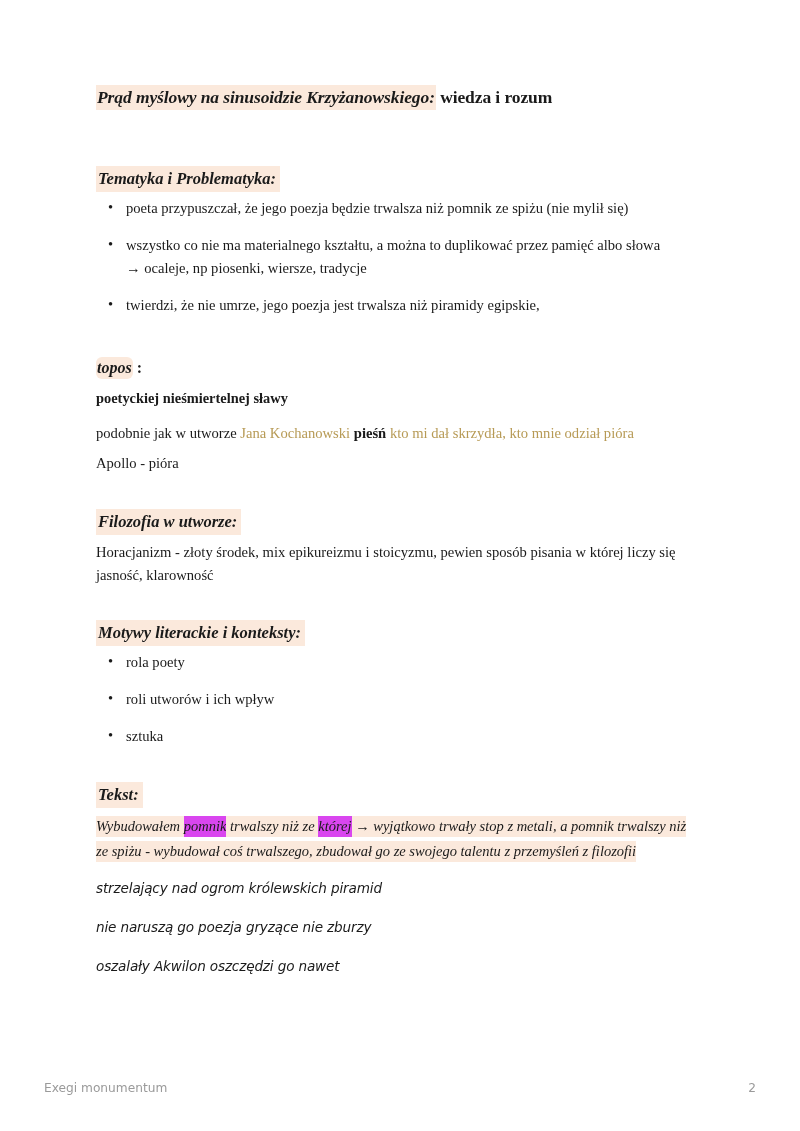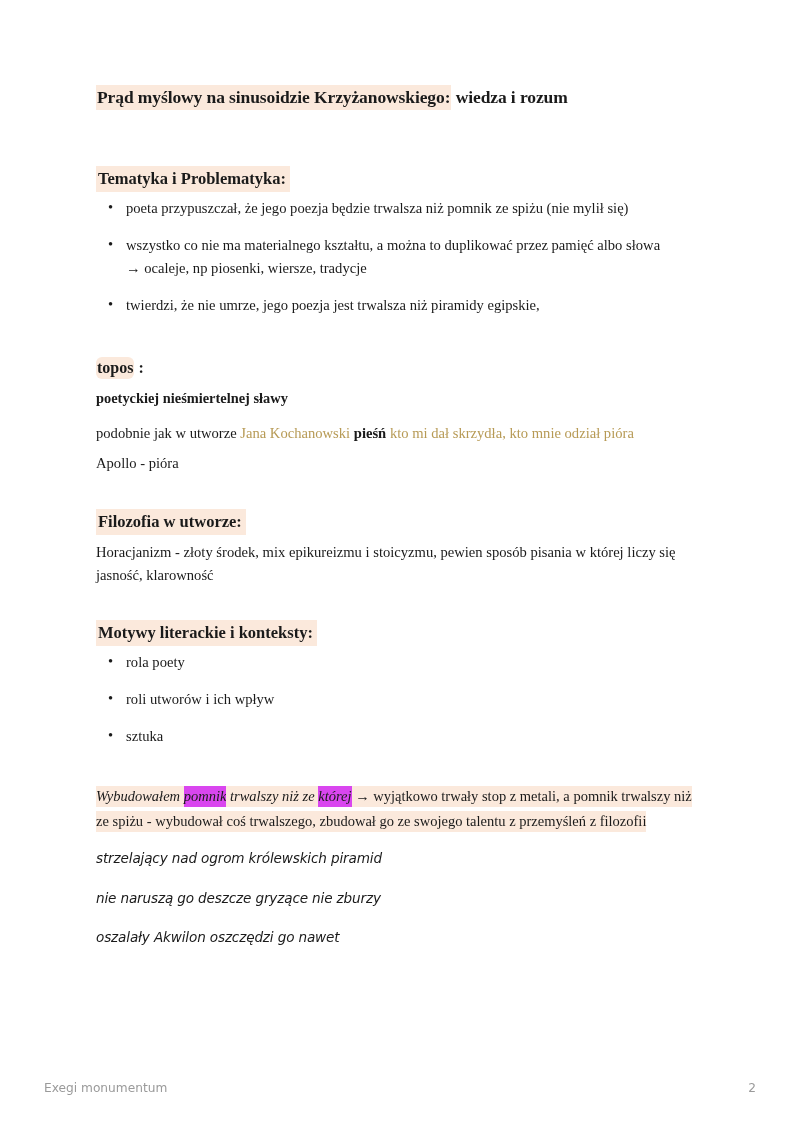--- a/index.html
+++ b/index.html
@@ -20,21 +20,21 @@
   .page {
     position: absolute;
     left: 0; top: 0;
     width: 800px;
     height: 1131px;
     box-sizing: border-box;
     padding: 86px 96px 0 96px;
   }
 
   
-  .hl-peach  { background: #fbe9dc; }
+  .hl-peach  { background: #fbe9dc; font-style: italic; }
   .hl-yellow { background: #d946ef; }
 
   
   .doc-title {
     font-size: 17.5px;
     font-weight: bold;
     line-height: 1.35;
     letter-spacing: -0.1px;
     margin: 0 0 58px 0;
     white-space: nowrap;
@@ -186,25 +186,26 @@
     <h2 class="h-section"><span class="hl-peach">Motywy literackie i konteksty:</span></h2>
 
     <ul class="bullets">
       <li>rola poety</li>
       <li>roli utworów i ich wpływ</li>
       <li>sztuka</li>
     </ul>
   </section>
 
   <section>
+    <h2 class="h-section"><span class="hl-peach">Tekst:</span></h2>
 
     <p class="tekst-para"><span class="hl-peach ital">Wybudowałem </span><span class="hl-yellow ital">pomnik</span><span class="hl-peach ital"> trwalszy niż ze </span><span class="hl-yellow ital">której</span><span class="hl-peach"> → wyjątkowo trwały stop z metali, a pomnik trwalszy niż ze spiżu - wybudował coś trwalszego, zbudował go ze swojego talentu z przemyśleń z filozofii</span></p>
 
     <p class="verse">strzelający nad ogrom królewskich piramid</p>
-    <p class="verse">nie naruszą go deszcze gryzące nie zburzy</p>
+    <p class="verse">nie naruszą go poezja gryzące nie zburzy</p>
     <p class="verse">oszalały Akwilon oszczędzi go nawet</p>
   </section>
 
 </div>
 
 <div class="footer">
   <span>Exegi monumentum</span>
   <span class="pagenum">2</span>
 </div>
 

